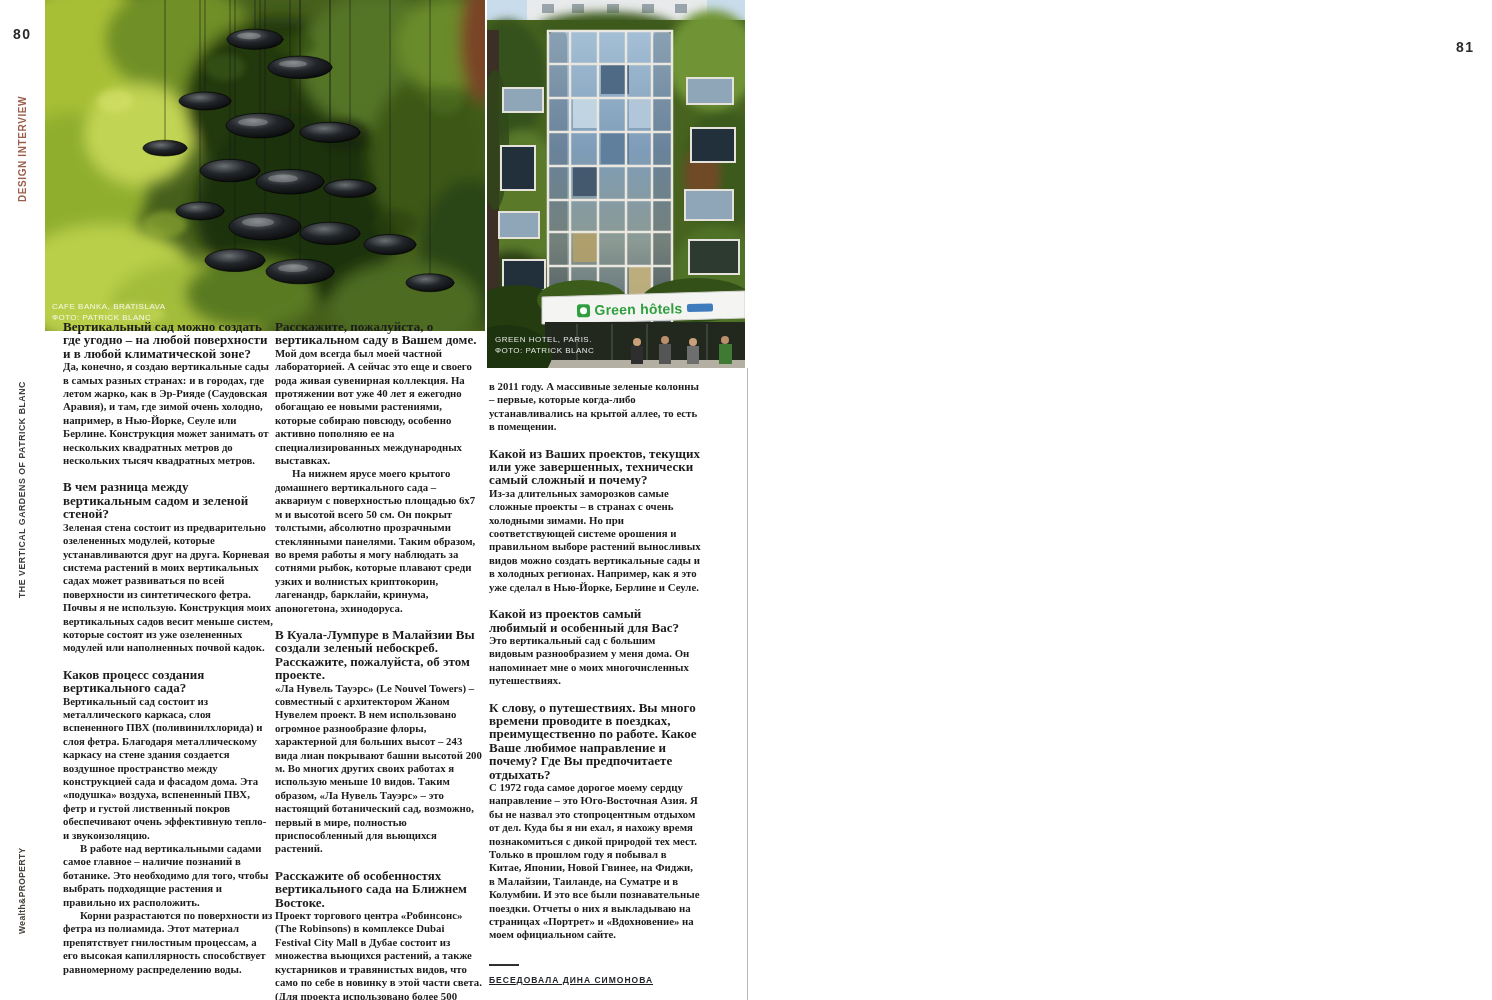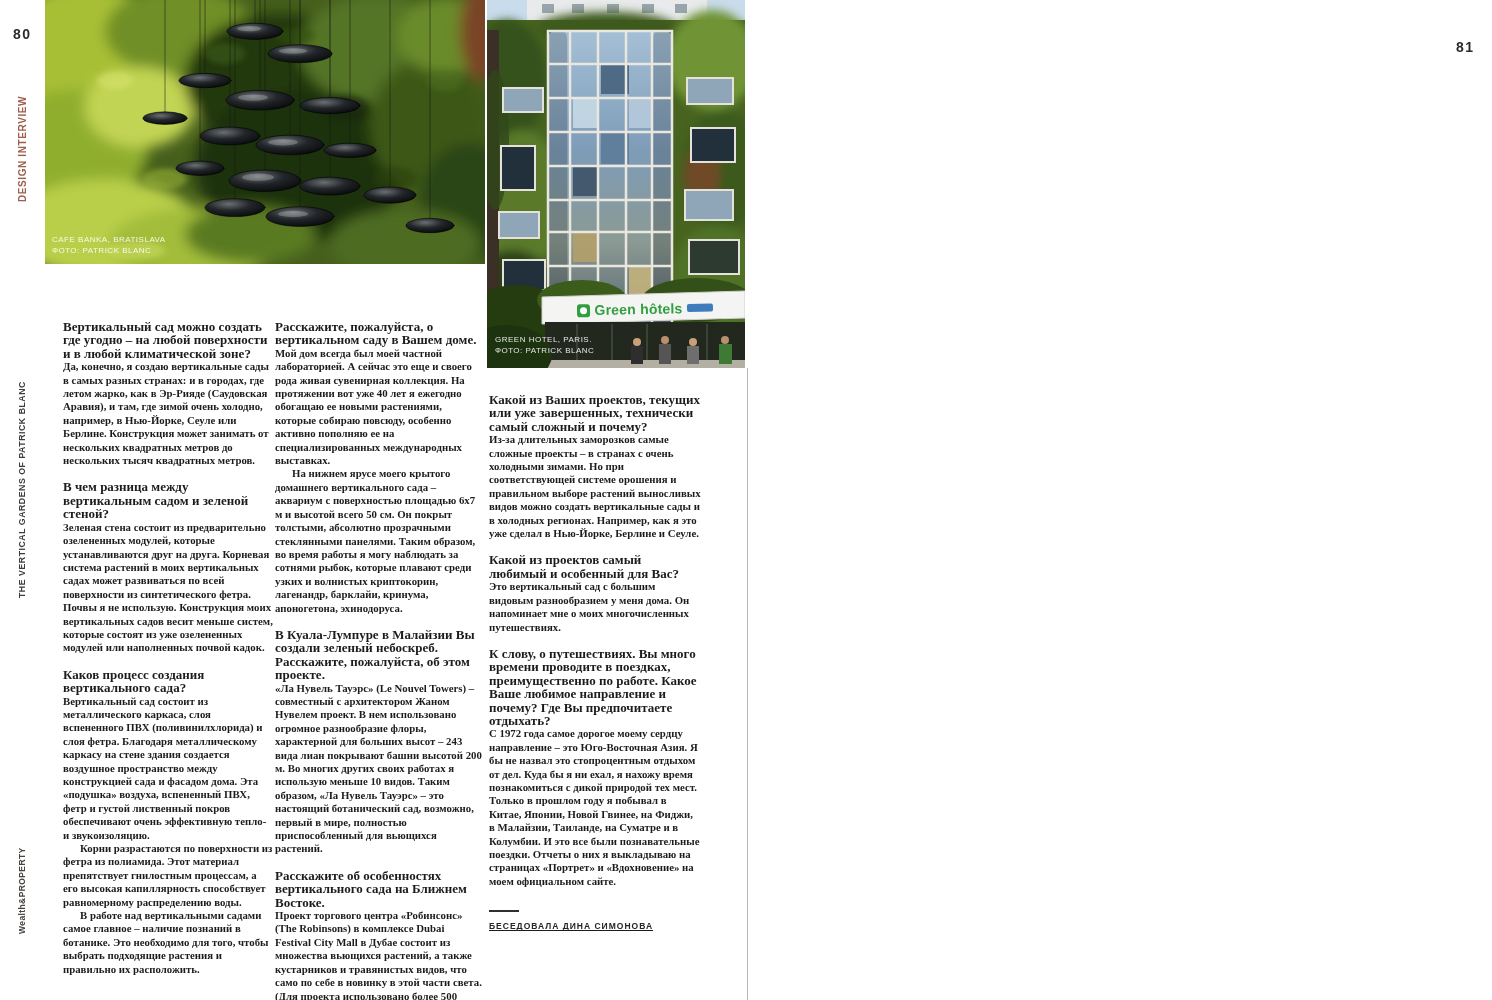--- a/index.html
+++ b/index.html
@@ -57,21 +57,21 @@
 </head>
 <body>
 
 <div class="pageno" style="left:13px;top:26px;">80</div>
 <div class="pageno" style="left:1456px;top:39px;">81</div>
 
 <div class="vtext vtext-section" style="left:17px;top:202px;color:#9c5f4d;">DESIGN INTERVIEW</div>
 <div class="vtext vtext-article" style="left:17px;top:598px;">THE VERTICAL GARDENS OF PATRICK BLANC</div>
 <div class="vtext vtext-brand" style="left:17px;top:934px;">Wealth&amp;PROPERTY</div>
 
-<div class="photo" style="left:45px;top:0;width:440px;height:264px;">
+<div class="photo" style="left:45px;top:0;width:440px;height:331px;">
   <svg viewBox="0 0 440 295" preserveAspectRatio="none">
     <defs>
       <radialGradient id="discG" cx="40%" cy="30%" r="80%">
         <stop offset="0%" stop-color="#6a6f72"></stop>
         <stop offset="45%" stop-color="#22262a"></stop>
         <stop offset="100%" stop-color="#050505"></stop>
       </radialGradient>
       <filter id="blur1" x="-30%" y="-30%" width="160%" height="160%">
           <feGaussianBlur stdDeviation="7"></feGaussianBlur>
         </filter>
@@ -281,36 +281,37 @@
 
 <div class="gutter-line"></div>
 
 <div class="col" style="left:63px;top:320px;width:210px;">
   <h3 class="first">Вертикальный сад можно создать где угодно – на любой поверхности и в любой климатической зоне?</h3>
   <p>Да, конечно, я создаю вертикальные сады в самых разных странах: и в городах, где летом жарко, как в Эр-Рияде (Саудовская Аравия), и там, где зимой очень холодно, например, в Нью-Йорке, Сеуле или Берлине. Конструкция может занимать от нескольких квадратных метров до нескольких тысяч квадратных метров.</p>
   <h3>В чем разница между вертикальным садом и зеленой стеной?</h3>
   <p>Зеленая стена состоит из предварительно озелененных модулей, которые устанавливаются друг на друга. Корневая система растений в моих вертикальных садах может развиваться по всей поверхности из синтетического фетра. Почвы я не использую. Конструкция моих вертикальных садов весит меньше систем, которые состоят из уже озелененных модулей или наполненных почвой кадок.</p>
   <h3>Каков процесс создания вертикального сада?</h3>
   <p>Вертикальный сад состоит из металлического каркаса, слоя вспененного ПВХ (поливинилхлорида) и слоя фетра. Благодаря металлическому каркасу на стене здания создается воздушное пространство между конструкцией сада и фасадом дома. Эта «подушка» воздуха, вспененный ПВХ, фетр и густой лиственный покров обеспечивают очень эффективную тепло- и звукоизоляцию.</p>
+  <p class="indent">В работе над вертикальными садами самое главное – наличие познаний в ботанике. Это необходимо для того, чтобы выбрать подходящие растения и правильно их расположить.</p>
   <p class="indent">Корни разрастаются по поверхности из фетра из полиамида. Этот материал препятствует гнилостным процессам, а его высокая капиллярность способствует равномерному распределению воды.</p>
-  <p class="indent">В работе над вертикальными садами самое главное – наличие познаний в ботанике. Это необходимо для того, чтобы выбрать подходящие растения и правильно их расположить.</p>
 </div>
 
 <div class="col" style="left:275px;top:320px;width:207px;">
   <h3 class="first">Расскажите, пожалуйста, о вертикальном саду в Вашем доме.</h3>
   <p>Мой дом всегда был моей частной лабораторией. А сейчас это еще и своего рода живая сувенирная коллекция. На протяжении вот уже 40 лет я ежегодно обогащаю ее новыми растениями, которые собираю повсюду, особенно активно пополняю ее на специализированных международных выставках.</p>
   <p class="indent">На нижнем ярусе моего крытого домашнего вертикального сада – аквариум с поверхностью площадью 6х7 м и высотой всего 50 см. Он покрыт толстыми, абсолютно прозрачными стеклянными панелями. Таким образом, во время работы я могу наблюдать за сотнями рыбок, которые плавают среди узких и волнистых криптокорин, лагенандр, барклайи, кринума, апоногетона, эхинодоруса.</p>
   <h3>В Куала-Лумпуре в Малайзии Вы создали зеленый небоскреб. Расскажите, пожалуйста, об этом проекте.</h3>
   <p>«Ла Нувель Тауэрс» (Le Nouvel Towers) – совместный с архитектором Жаном Нувелем проект. В нем использовано огромное разнообразие флоры, характерной для больших высот – 243 вида лиан покрывают башни высотой 200 м. Во многих других своих работах я использую меньше 10 видов. Таким образом, «Ла Нувель Тауэрс» – это настоящий ботанический сад, возможно, первый в мире, полностью приспособленный для вьющихся растений.</p>
   <h3>Расскажите об особенностях вертикального сада на Ближнем Востоке.</h3>
   <p><span>Проект торгового центра «Робинсонс» (The Robinsons) в комплексе Dubai Festival City Mall в Дубае состоит из множества вьющихся растений, а также кустарников и травянистых видов, что само по себе в новинку в этой части света. (Для проекта использовано более 500 видов растений. – </span><span class="note">Прим. ред.)</span></p>
   <p class="indent">Наружный вертикальный сад проекта – второй в этом регионе после «Грин Гейт I» (Green Gate I), который я создал в Бахрейне</p>
 </div>
 
 <div class="col" style="left:489px;top:380px;width:212px;">
+  <p>в 2011 году. А массивные зеленые колонны – первые, которые когда-либо устанавливались на крытой аллее, то есть в помещении.</p>
   <h3>Какой из Ваших проектов, текущих или уже завершенных, технически самый сложный и почему?</h3>
   <p>Из-за длительных заморозков самые сложные проекты – в странах с очень холодными зимами. Но при соответствующей системе орошения и правильном выборе растений выносливых видов можно создать вертикальные сады и в холодных регионах. Например, как я это уже сделал в Нью-Йорке, Берлине и Сеуле.</p>
   <h3>Какой из проектов самый любимый и особенный для Вас?</h3>
   <p>Это вертикальный сад с большим видовым разнообразием у меня дома. Он напоминает мне о моих многочисленных путешествиях.</p>
   <h3>К слову, о путешествиях. Вы много времени проводите в поездках, преимущественно по работе. Какое Ваше любимое направление и почему? Где Вы предпочитаете отдыхать?</h3>
   <p>С 1972 года самое дорогое моему сердцу направление – это Юго-Восточная Азия. Я бы не назвал это стопроцентным отдыхом от дел. Куда бы я ни ехал, я нахожу время познакомиться с дикой природой тех мест. Только в прошлом году я побывал в Китае, Японии, Новой Гвинее, на Фиджи, в Малайзии, Таиланде, на Суматре и в Колумбии. И это все были познавательные поездки. Отчеты о них я выкладываю на страницах «Портрет» и «Вдохновение» на моем официальном сайте.</p>
   <div class="footer-block">
     <div class="footer-rule"></div>
     <div class="footer-label">БЕСЕДОВАЛА ДИНА СИМОНОВА</div>
   </div>

